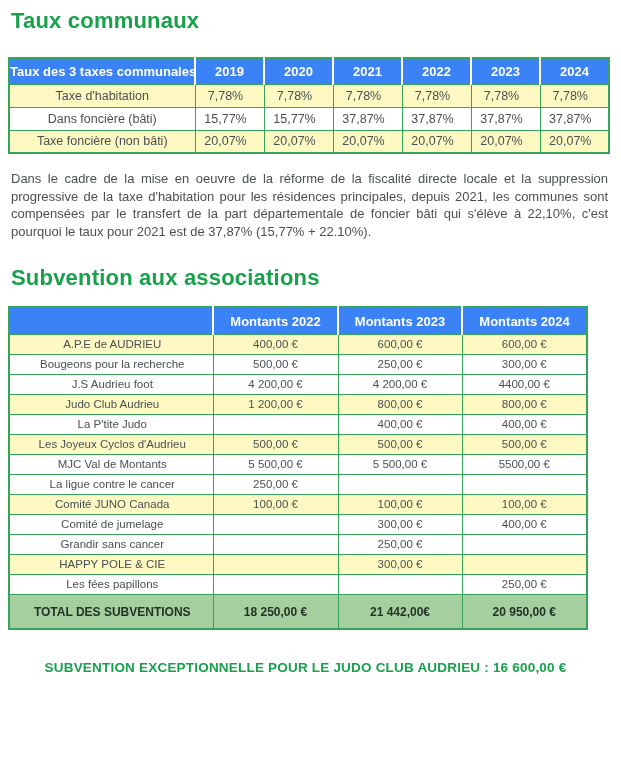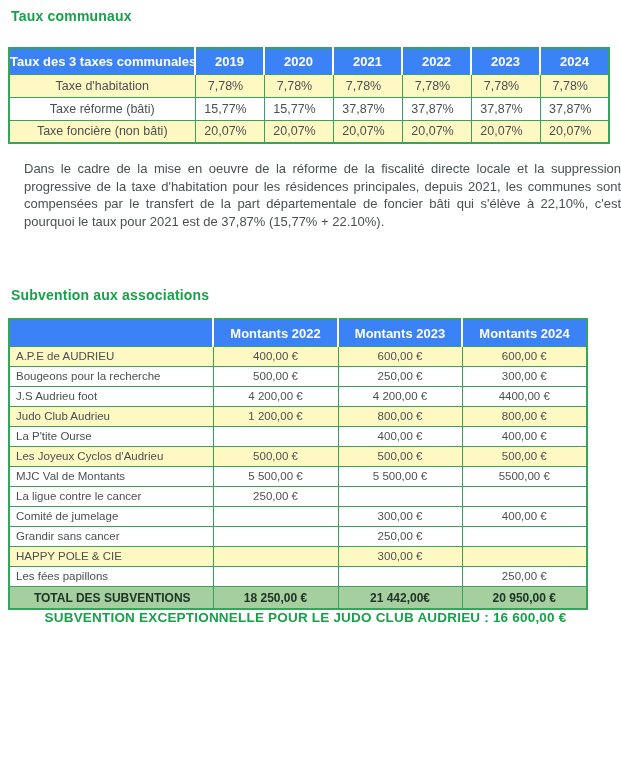--- a/index.html
+++ b/index.html
@@ -8,26 +8,26 @@
     font-family: "Liberation Sans", sans-serif;
     color: #4a5052;
     position: relative;
     height: 778px;
     overflow: hidden;
   }
   .page { padding: 8px 13px 0 8px; }
 
   .section-title {
     color: #18a14b;
-    font-size: 14px;
+    font-size: 22px;
     font-weight: bold;
     letter-spacing: 0.2px;
     margin-left: 3px;
   }
-  .title-2 { margin-top: 57px; }
+  .title-2 { margin-top: 25px; }
 
   table { border-collapse: collapse; table-layout: fixed; }
   .t1 { width: 600px; margin-top: 23px; }
   .t2 { width: 578px; margin-top: 15px; }
 
   .t1 th, .t1 td, .t2 th, .t2 td { border: 1px solid #37a45c; overflow: hidden; white-space: nowrap; }
   .t1, .t2 { border: 2px solid #37a45c; }
 
   thead th {
     background: #3b82f6;
@@ -36,44 +36,45 @@
     border-left: 2px solid #ffffff !important;
   }
   thead th:first-child { border-left: 2px solid #37a45c !important; }
 
   .t1 thead th { height: 26px; font-size: 13px; }
   .t1 td { height: 23px; font-size: 12.5px; text-align: center; padding-right: 8px; }
   .t1 td:first-child { text-align: center; padding-right: 0; }
 
   .t2 thead th { height: 27px; font-size: 13px; }
   .t2 td { height: 20px; font-size: 11.5px; text-align: center; padding: 0 4px; }
-  .t2 td:first-child { text-align: left; padding-left: 6px; }
+  .t2 td:first-child { text-align: center; padding-left: 6px; }
 
   tr.alt td { background: #fef9c3; }
 
   .t2 tfoot td {
     background: #a6cfa0;
     color: #213326;
     font-weight: bold;
-    height: 23px;
+    height: 35px;
     font-size: 12px;
     text-align: center;
   }
   .t2 tfoot td:first-child { text-align: center; }
 
   .para {
-    margin: 16px 2px 0 16px;
+    margin: 16px 2px 0 3px;
     width: 597px;
     font-size: 13px;
     line-height: 17.6px;
     text-align: justify;
     color: #4a5052;
   }
 
   .footer-note {
+    margin-top: 30px;
     width: 595px;
     text-align: center;
     color: #18a14b;
     font-size: 13.5px;
     font-weight: bold;
     letter-spacing: 0.2px;
   }
 </style>
 </head>
 <body>
@@ -107,21 +108,21 @@
         <tr class="alt">
           <td>Taxe d'habitation</td>
           <td>7,78%</td>
           <td>7,78%</td>
           <td>7,78%</td>
           <td>7,78%</td>
           <td>7,78%</td>
           <td>7,78%</td>
         </tr>
         <tr>
-          <td>Taxe réforme (bâti)</td>
+          <td>Dans foncière (bâti)</td>
           <td>15,77%</td>
           <td>15,77%</td>
           <td>37,87%</td>
           <td>37,87%</td>
           <td>37,87%</td>
           <td>37,87%</td>
         </tr>
         <tr class="alt">
           <td>Taxe foncière (non bâti)</td>
           <td>20,07%</td>
@@ -172,21 +173,21 @@
           <td>4 200,00 €</td>
           <td>4400,00 €</td>
         </tr>
         <tr class="alt">
           <td>Judo Club Audrieu</td>
           <td>1 200,00 €</td>
           <td>800,00 €</td>
           <td>800,00 €</td>
         </tr>
         <tr>
-          <td>La P'tite Ourse</td>
+          <td>La P'tite Judo</td>
           <td></td>
           <td>400,00 €</td>
           <td>400,00 €</td>
         </tr>
         <tr class="alt">
           <td>Les Joyeux Cyclos d'Audrieu</td>
           <td>500,00 €</td>
           <td>500,00 €</td>
           <td>500,00 €</td>
         </tr>
@@ -194,20 +195,26 @@
           <td>MJC Val de Montants</td>
           <td>5 500,00 €</td>
           <td>5 500,00 €</td>
           <td>5500,00 €</td>
         </tr>
         <tr>
           <td>La ligue contre le cancer</td>
           <td>250,00 €</td>
           <td></td>
           <td></td>
+        </tr>
+        <tr class="alt">
+          <td>Comité JUNO Canada</td>
+          <td>100,00 €</td>
+          <td>100,00 €</td>
+          <td>100,00 €</td>
         </tr>
         <tr>
           <td>Comité de jumelage</td>
           <td></td>
           <td>300,00 €</td>
           <td>400,00 €</td>
         </tr>
         <tr>
           <td>Grandir sans cancer</td>
           <td></td>

